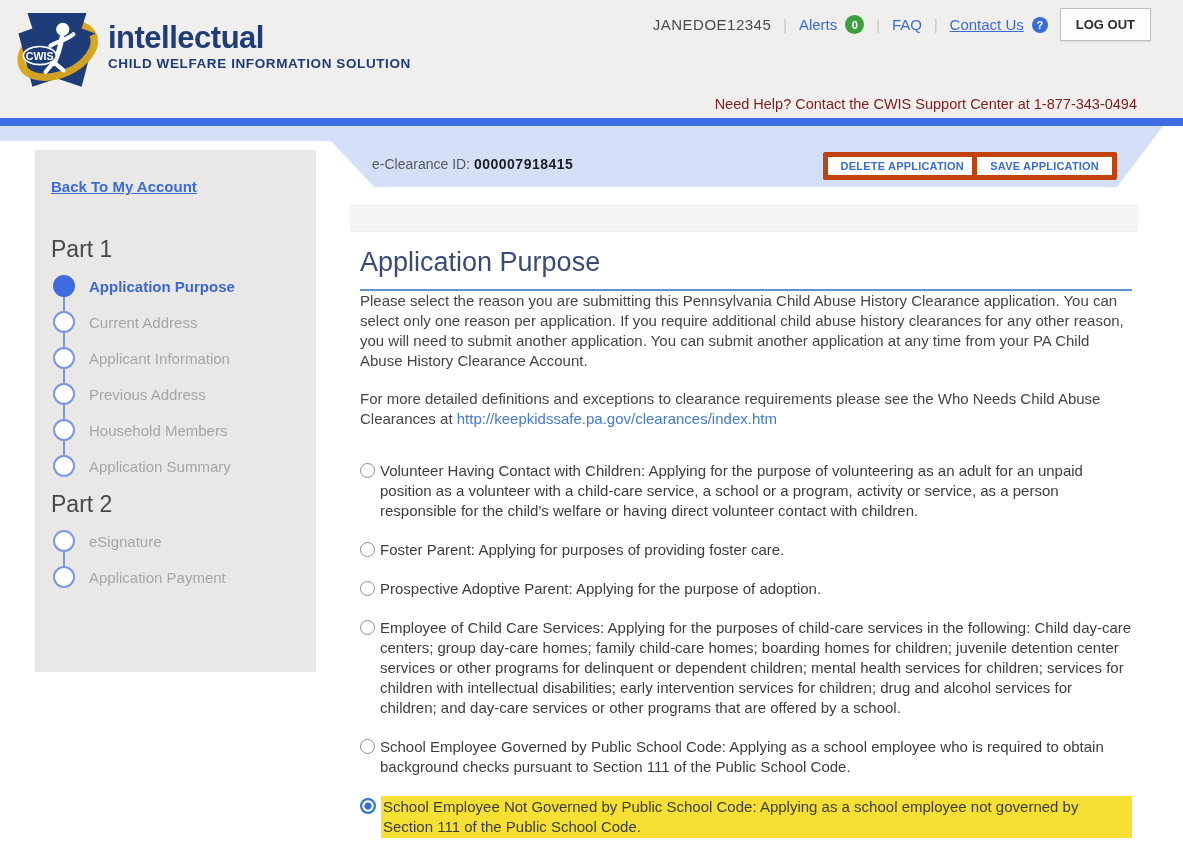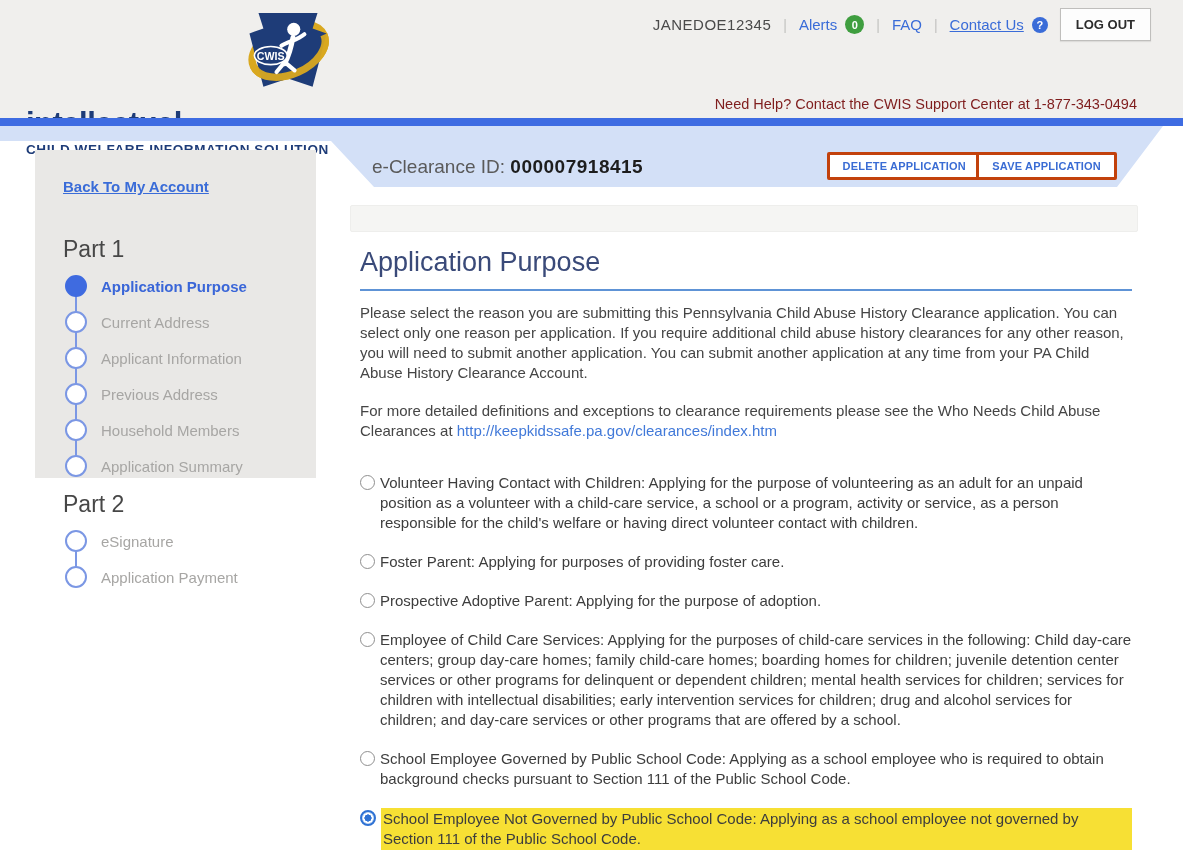--- a/index.html
+++ b/index.html
@@ -4,65 +4,65 @@
 <style>
   * { box-sizing: border-box; margin: 0; padding: 0; }
   html,body { width:1183px; height:865px; }
   body {
     font-family: "Liberation Sans", sans-serif;
     background:#ffffff; position:relative; overflow:hidden; color:#3d3d3d;
   }
 
   
   .header { position:absolute; top:0; left:0; width:1183px; height:118px; background:#f0efed; }
-  .logo-wrap { position:absolute; top:6px; left:16px; display:flex; align-items:flex-end;flex-direction:column; }
+  .logo-wrap { position:absolute; top:6px; left:16px; display:flex; align-items:flex-start; }
   .logo-svg { width:82px; height:86px; }
   .brand-block { margin-left:10px; margin-top:16px; }
   .brand-name { font-size:31px; font-weight:bold; color:#1e3c78; letter-spacing:-0.5px; line-height:32px; }
   .brand-sub { font-size:13.5px; font-weight:bold; color:#1e3c78; letter-spacing:0.6px; margin-top:2px; }
 
   .topnav { position:absolute; top:8px; right:32px; display:flex; align-items:center; gap:12px; font-size:15px;margin-left:24px; }
   .topnav .sep { color:#c3c2c0; font-size:14px; }
   .username { color:#4a4a4a; letter-spacing:0.5px; }
   .nav-link { color:#3a6cd8; text-decoration:none; cursor:pointer; display:inline-flex; align-items:center; gap:8px; }
   .badge-count { display:inline-flex; align-items:center; justify-content:center; width:19px; height:19px; border-radius:50%; background:#3f9e3f; color:#fff; font-size:11px; font-weight:bold; }
   .q-icon { display:inline-flex; align-items:center; justify-content:center; width:16px; height:16px; border-radius:50%; background:#3a6cd8; color:#fff; font-size:11px; font-weight:bold; }
   .logout-btn { background:#fdfdfd; border:1px solid #bfbebc; color:#2c2c2c; font-weight:bold; font-size:13px; padding:8px 15px; cursor:pointer; font-family:"Liberation Sans",sans-serif; box-shadow:0 1px 1px rgba(0,0,0,0.08); }
   .help-text { position:absolute; bottom:6px; right:46px; font-size:14.5px; color:#7f1d1d; }
 
   
   .blue-bar { position:absolute; top:118px; left:0; width:1183px; height:8px; background:#3e6ce2; }
   .banner { position:absolute; top:126px; left:0; width:1183px; height:61px; background:#d3e0f7;
             clip-path: polygon(0 0, 1163px 0, 1117px 61px, 374px 61px, 331px 15px, 0 15px); }
-  .clearance { position:absolute; left:372px; top:30px; font-size:19px; }
+  .clearance { position:absolute; left:372px; top:30px; font-size:14px; }
   .clearance-label { color:#5a5a5a; }
   .clearance-id { color:#1d1d1d; font-weight:bold; letter-spacing:0.5px; }
-  .banner-btn { position:absolute; top:26px; height:28px; background:#ffffff; border:3px solid #c2410c; color:#3a6cd4; font-weight:bold; font-size:11px; letter-spacing:0.2px; padding:0 13px; cursor:pointer; border-radius:2px; font-family:"Liberation Sans",sans-serif; }
+  .banner-btn { position:absolute; top:26px; height:28px; background:#ffffff; border:5px solid #c2410c; color:#3a6cd4; font-weight:bold; font-size:11px; letter-spacing:0.2px; padding:0 13px; cursor:pointer; border-radius:2px; font-family:"Liberation Sans",sans-serif; }
   .btn-delete { right:201px; }
   .btn-save { right:66px; }
 
   
-  .sidebar { position:absolute; left:35px; top:150px; width:281px; height:328px; background:#e9e8e6; padding:28px 16px 0 28px; }
+  .sidebar { position:absolute; left:35px; top:150px; width:281px; height:522px; background:#e9e8e6; padding:28px 16px 0 16px; }
   .back-link { color:#3a6cd8; font-size:15px; font-weight:bold; text-decoration:underline; cursor:pointer; }
   .part-heading { font-size:23px; color:#474747; margin-top:40px; margin-bottom:12px; }
   .part-heading.second { margin-top:14px; }
   .steps { position:relative; padding-left:2px; }
   .steps:before { content:""; position:absolute; left:12px; top:10px; bottom:14px; width:2px; background:#7b97e4; }
   .step { position:relative; display:flex; align-items:center; margin-bottom:14px; cursor:pointer; }
   .dot { width:22px; height:22px; border-radius:50%; background:#ffffff; border:2px solid #7b97e4; flex:none; z-index:1; }
   .step.active .dot { background:#3f6be0; border-color:#3f6be0; }
   .step-label { margin-left:14px; font-size:15px; color:#a7a6a4; }
   .step.active .step-label { color:#3a66d8; font-weight:bold; }
 
   
   .gray-strip { position:absolute; left:350px; top:205px; width:788px; height:27px; background:#f5f5f3; border:1px solid #eeeeec; border-radius:2px; }
   .main { position:absolute; left:360px; top:247px; width:772px; }
   .page-title { font-size:27px; font-weight:400; color:#3a4a79; line-height:30px; }
   .title-rule { height:2px; background:#5e93d6; margin-top:12px; }
-  .intro { font-size:15px; line-height:20px; color:#454545; margin-top:12px; }
+  .intro { font-size:15px; line-height:20px; color:#454545; margin-top:0; }
   .intro.second { margin-top:18px; }
   .text-link { color:#4179d9; text-decoration:none; cursor:pointer; }
 
   .options { margin-top:32px; }
   .option { display:flex; gap:5px; margin-bottom:19px; cursor:pointer; }
   .radio { width:15px; height:15px; border:1px solid #8f8f8f; border-radius:50%; background:#fff; flex:none; margin-top:2px; }
   .radio.checked { border:2px solid #2f72d4; width:16px; height:16px;
                    background: radial-gradient(circle at center, #2f72d4 0 3.5px, #ffffff 3.6px 5px, #cfe0f5 5px); }
   .opt-label { font-size:15px; line-height:20px; color:#3d3d3d; max-width:768px; }
   .opt-label.hl { background:#f7e034; box-decoration-break:clone; -webkit-box-decoration-break:clone; padding:1px 2px; }

